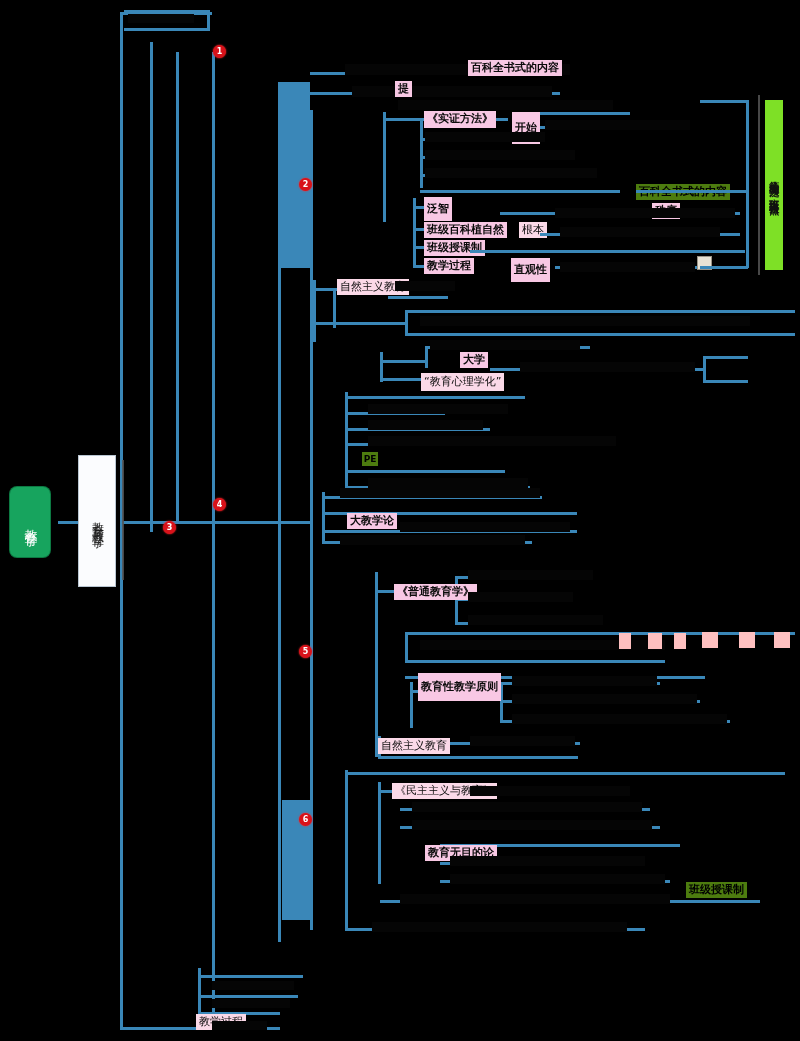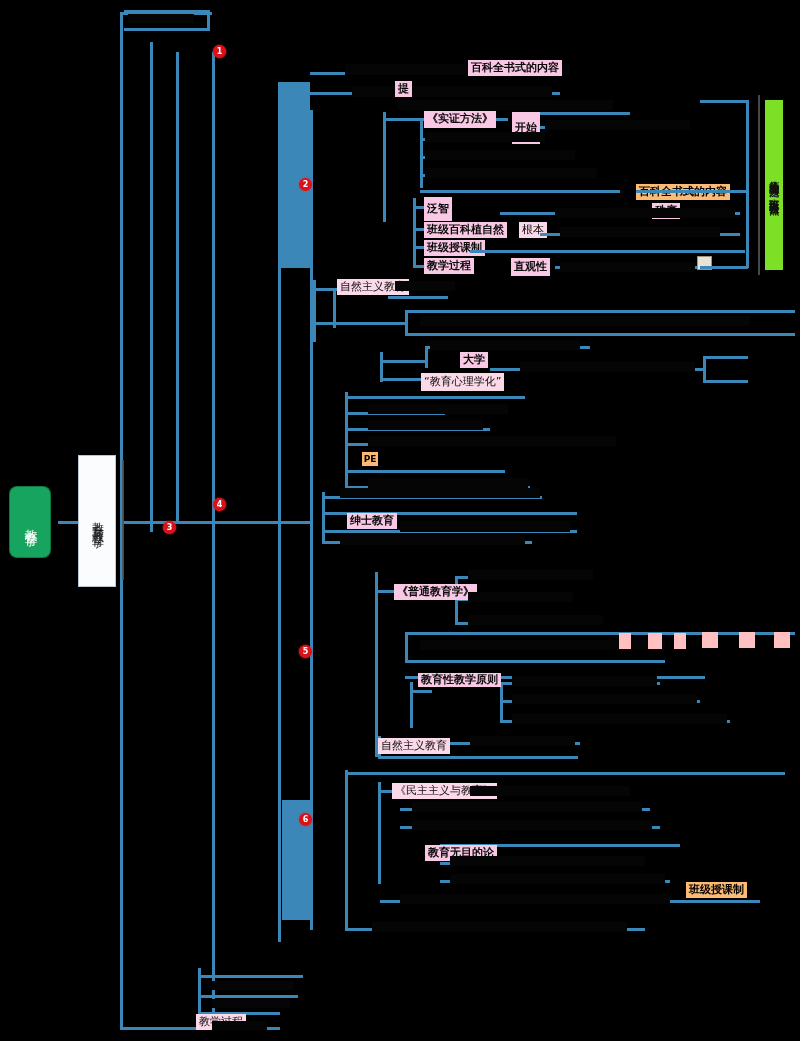--- a/index.html
+++ b/index.html
@@ -39,21 +39,21 @@
     box-shadow:0 0 0 1px #0d7a43;
   }
   .node.l1 {
     background:#fbfcfe; color:#1b1b1b; border:1px solid #b9c6d2;
     writing-mode:vertical-rl; text-orientation:upright;
     font-size:12px; letter-spacing:3px; padding:10px 4px;
   }
   .node.pink   { background:#f8c8e4; color:#0b0b0b; font-weight:bold; }
   .node.pinkpale{ background:#fbd9e8; color:#0b0b0b; }
   .node.rose   { background:#fec0c0; color:#0b0b0b; }
-  .node.cyan   { background:#fdba74; color:#000; font-weight:bold; }
+  .node.cyan   { background:#4d7c0f; color:#000; font-weight:bold; }
   .node.green  {
     background:#7ee026; color:#111; font-weight:bold;
     writing-mode:vertical-rl; text-orientation:upright;
     font-size:10px; letter-spacing:1px; padding:4px 2px;
   }
   .node.empty  { }
 
   
   .badge {
     position:absolute; width:13px; height:13px; border-radius:50%;
@@ -135,21 +135,21 @@
 <div class="edge h" style="left:413px; top:228px; width:20px;"></div>
 <div class="edge h" style="left:413px; top:246px; width:20px;"></div>
 <div class="edge h" style="left:413px; top:265px; width:20px;"></div>
 
 <div class="node pink" style="left:424px; top:197px; height:24px;">泛智</div>
 <div class="node pink" style="left:652px; top:203px; height:16px;">秩序</div>
 <div class="node pink" style="left:424px; top:222px; height:16px;">班级百科植自然</div>
 <div class="node pinkpale" style="left:519px; top:222px; height:16px;">根本</div>
 <div class="node pink" style="left:424px; top:240px; height:16px;">班级授课制</div>
 <div class="node pink" style="left:424px; top:258px; height:16px;">教学过程</div>
-<div class="node pink" style="left:511px; top:258px; height:18px;">直观性</div>
+<div class="node pink" style="left:511px; top:258px; height:24px;">直观性</div>
 <div class="node cyan" style="left:636px; top:184px; height:16px;">百科全书式的内容</div>
 
 <div class="edge h" style="left:500px; top:212px; width:240px;"></div>
 <div class="edge h" style="left:636px; top:190px; width:110px;"></div>
 <div class="edge h" style="left:540px; top:233px; width:200px;"></div>
 <div class="edge h" style="left:470px; top:250px; width:275px;"></div>
 <div class="edge h" style="left:555px; top:266px; width:185px;"></div>
 <div class="redact" style="left:555px; top:208px; width:180px; height:10px;"></div>
 <div class="redact" style="left:560px; top:227px; width:160px; height:10px;"></div>
 <div class="redact" style="left:560px; top:262px; width:135px; height:10px;"></div>
@@ -201,21 +201,21 @@
 <div class="redact" style="left:368px; top:420px; width:115px; height:10px;"></div>
 <div class="redact" style="left:368px; top:436px; width:248px; height:10px;"></div>
 <div class="redact" style="left:368px; top:478px; width:160px; height:10px;"></div>
 <div class="node cyan" style="left:362px; top:452px; width:16px; height:14px; font-size:9px;">PE</div>
 
 <div class="edge v" style="left:322px; top:492px; height:50px;"></div>
 <div class="edge h" style="left:322px; top:496px; width:220px;"></div>
 <div class="edge h" style="left:322px; top:512px; width:255px;"></div>
 <div class="edge h" style="left:322px; top:530px; width:255px;"></div>
 <div class="edge h" style="left:322px; top:541px; width:210px;"></div>
-<div class="node pink" style="left:347px; top:513px; height:16px;">绅士教育</div>
+<div class="node pink" style="left:347px; top:513px; height:16px;">大教学论</div>
 <div class="redact" style="left:340px; top:488px; width:200px; height:10px;"></div>
 <div class="redact" style="left:400px; top:522px; width:170px; height:10px;"></div>
 <div class="redact" style="left:340px; top:535px; width:185px; height:10px;"></div>
 
 <div class="edge v" style="left:375px; top:572px; height:185px;"></div>
 <div class="edge h" style="left:375px; top:590px; width:22px;"></div>
 <div class="edge v" style="left:455px; top:576px; height:48px;"></div>
 <div class="edge h" style="left:455px; top:576px; width:130px;"></div>
 <div class="edge h" style="left:455px; top:598px; width:110px;"></div>
 <div class="edge h" style="left:455px; top:622px; width:145px;"></div>
@@ -235,21 +235,21 @@
 <div class="node rose empty" style="left:702px; top:632px; width:16px; height:16px;"></div>
 <div class="node rose empty" style="left:739px; top:632px; width:16px; height:16px;"></div>
 <div class="node rose empty" style="left:774px; top:632px; width:16px; height:16px;"></div>
 
 <div class="edge v" style="left:410px; top:682px; height:46px;"></div>
 <div class="edge h" style="left:410px; top:690px; width:22px;"></div>
 <div class="edge v" style="left:500px; top:682px; height:40px;"></div>
 <div class="edge h" style="left:500px; top:682px; width:160px;"></div>
 <div class="edge h" style="left:500px; top:700px; width:200px;"></div>
 <div class="edge h" style="left:500px; top:720px; width:230px;"></div>
-<div class="node pink" style="left:418px; top:673px; height:14px;">教育性教学原则</div>
+<div class="node pink" style="left:418px; top:673px; height:28px;">教育性教学原则</div>
 <div class="redact" style="left:512px; top:676px; width:145px; height:10px;"></div>
 <div class="redact" style="left:512px; top:694px; width:185px; height:10px;"></div>
 <div class="redact" style="left:512px; top:714px; width:215px; height:10px;"></div>
 
 <div class="edge h" style="left:405px; top:742px; width:175px;"></div>
 <div class="edge v" style="left:378px; top:736px; height:22px;"></div>
 <div class="edge h" style="left:378px; top:756px; width:200px;"></div>
 <div class="node pinkpale" style="left:378px; top:738px; height:16px;">自然主义教育</div>
 <div class="redact" style="left:470px; top:736px; width:105px; height:10px;"></div>
 

